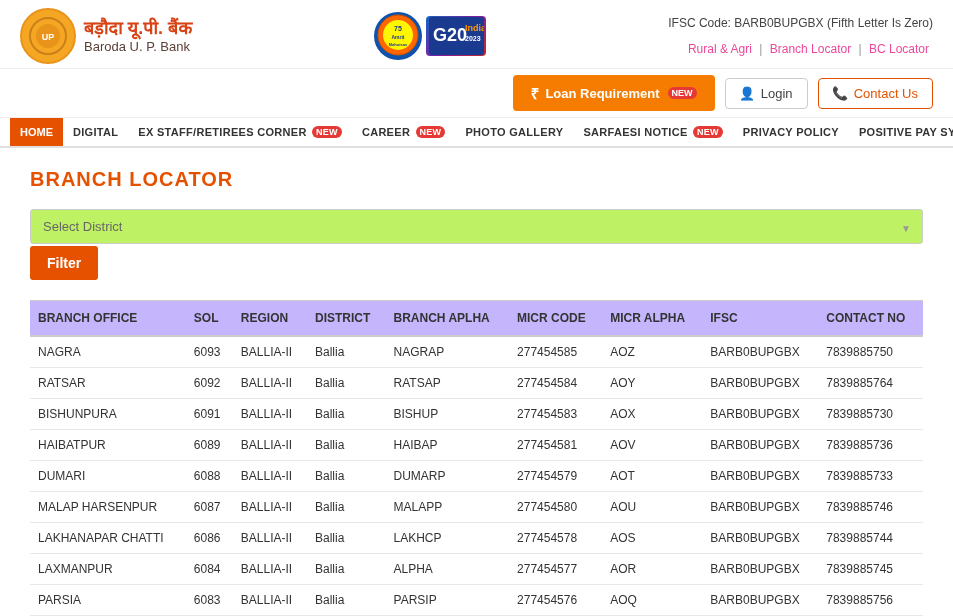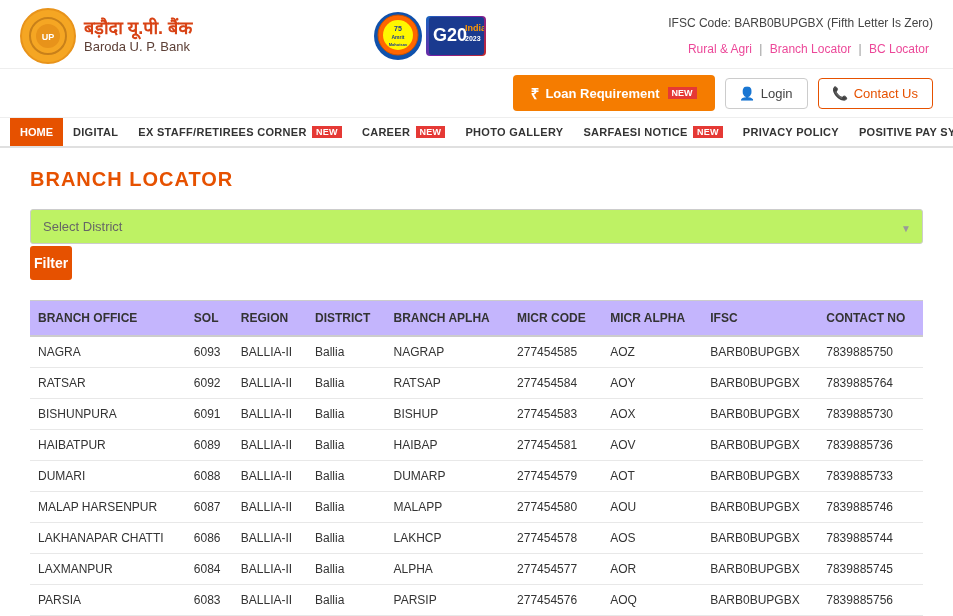--- a/index.html
+++ b/index.html
@@ -51,21 +51,21 @@
       border-bottom: 1px solid #eee;
     }
     .loan-btn {
       background: #f57c00; color: #fff; border: none;
       padding: 8px 18px; border-radius: 4px; cursor: pointer;
       font-size: 13px; font-weight: bold; display: flex; align-items: center; gap: 6px;
     }
     .loan-btn .rupee { font-size: 15px; }
     .new-badge {
       background: #e53935; color: #fff; font-size: 9px; font-weight: bold;
-      padding: 1px 4px; border-radius: 0; margin-left: 2px;
+      padding: 1px 4px; border-radius: 6px; margin-left: 2px;
     }
     .login-btn {
       background: #fff; color: #444; border: 1px solid #ccc;
       padding: 7px 14px; border-radius: 4px; cursor: pointer;
       font-size: 13px; display: flex; align-items: center; gap: 5px;
     }
     .contact-btn {
       background: #fff; color: #e65100; border: 1px solid #e65100;
       padding: 7px 14px; border-radius: 4px; cursor: pointer;
       font-size: 13px; display: flex; align-items: center; gap: 5px;
@@ -103,21 +103,21 @@
     }
     .select-wrapper { position: relative; width: 100%; }
     .select-wrapper::after {
       content: '▼'; position: absolute; right: 12px; top: 50%;
       transform: translateY(-50%); color: #999; font-size: 10px; pointer-events: none;
     }
 
     
     .filter-btn {
       background: #e65100; color: #fff; border: none;
-      padding: 9px 4px; border-radius: 3px; font-size: 14px;
+      padding: 9px 17px; border-radius: 3px; font-size: 14px;
       cursor: pointer; font-weight: bold; margin-bottom: 20px;
     }
 
     
     .table-wrapper { width: 100%; overflow-x: auto; }
     table {
       width: 100%; border-collapse: collapse; font-size: 12px;
     }
     thead tr { background: #c4b5fd; }
     thead th {

